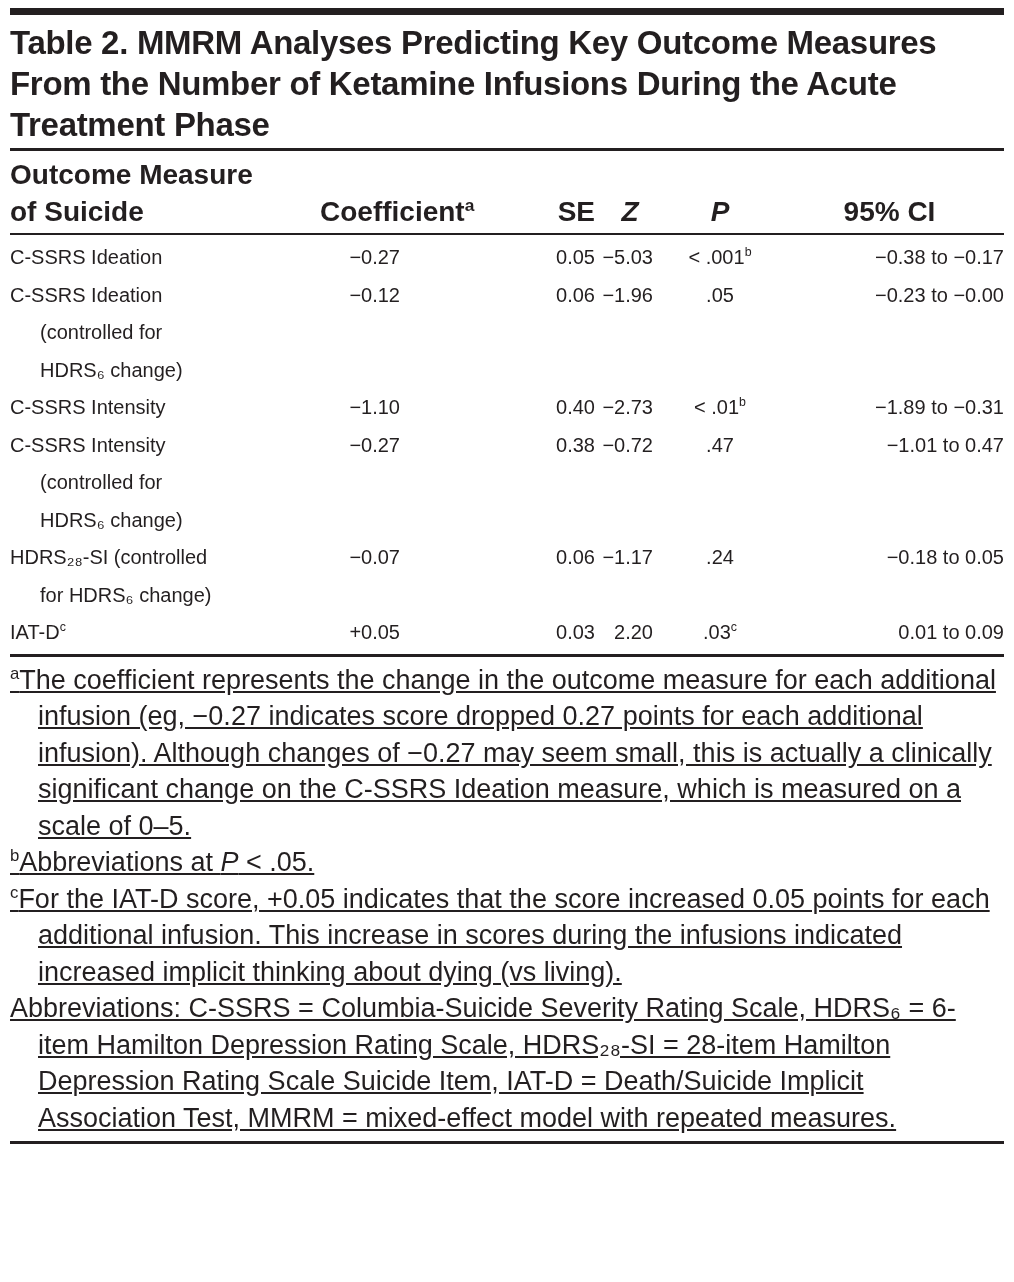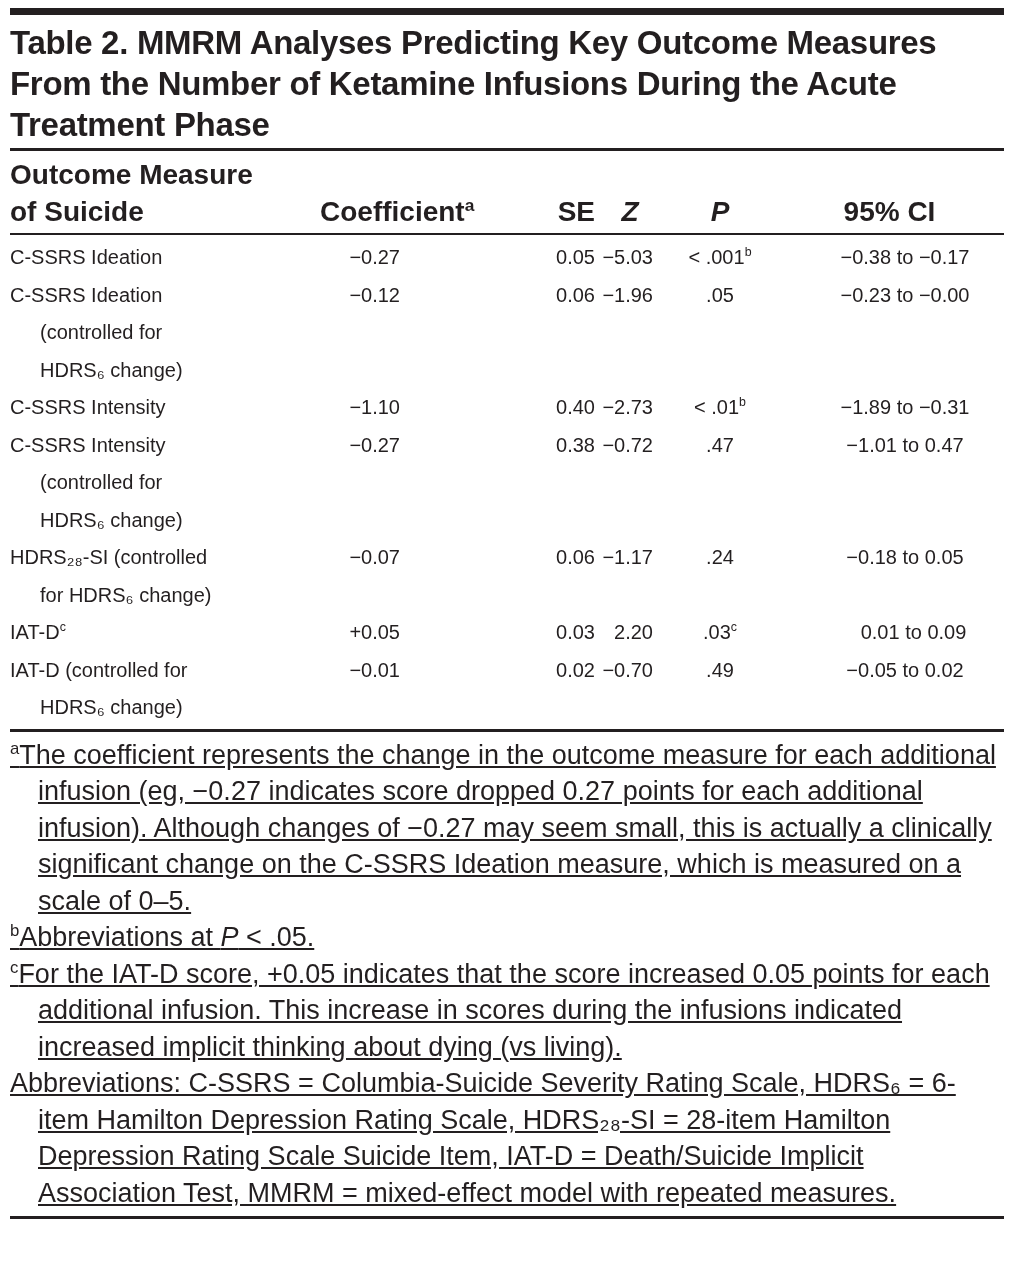--- a/index.html
+++ b/index.html
@@ -65,21 +65,21 @@
   }
   .th-coef, .td-coef { text-align: center; }
   .td-coef { text-align: right; padding-right: 60px !important; }
   .th-coef { text-align: left; }
   .th-se, .td-se { text-align: right; }
   .th-z { text-align: center; }
   .td-z { text-align: right; padding-right: 12px !important; }
   .th-p, .td-p { text-align: center; }
   .th-ci { text-align: center; }
   .td-ci {
-    text-align: center;
+    text-align: right;
     padding-left: 31px !important;
     white-space: nowrap;
   }
   .td-ci.ci-indent { padding-left: 48px !important; }
   .td-label {
     text-align: left;
     white-space: pre;
     padding-left: 30px !important;
     text-indent: -30px;
   }
@@ -188,29 +188,20 @@
       <td class="td-ci">−0.18 to 0.05</td>
     </tr>
     <tr>
       <td class="td-label"><span>IAT-D</span><sup>c</sup></td>
       <td class="td-coef">+0.05</td>
       <td class="td-se">0.03</td>
       <td class="td-z">2.20</td>
       <td class="td-p"><span>.03</span><sup>c</sup></td>
       <td class="td-ci ci-indent">0.01 to 0.09</td>
     </tr>
-    <tr>
-      <td class="td-label"><span>IAT-D (controlled for
-HDRS₆ change)</span></td>
-      <td class="td-coef">−0.01</td>
-      <td class="td-se">0.02</td>
-      <td class="td-z">−0.70</td>
-      <td class="td-p"><span>.49</span><sup></sup></td>
-      <td class="td-ci">−0.05 to 0.02</td>
-    </tr>
   </tbody>
 </table>
 
 <div class="rule-mid"></div>
 
 <div class="footnotes">
   <div class="footnote"><sup>a</sup><span>The coefficient represents the change in the outcome measure for each additional infusion (eg, −0.27 indicates score dropped 0.27 points for each additional infusion). Although changes of −0.27 may seem small, this is actually a clinically significant change on the C-SSRS Ideation measure, which is measured on a scale of 0–5.</span></div>
   <div class="footnote"><sup>b</sup><span>Abbreviations at </span><span class="italic">P</span><span> &lt; .05.</span></div>
   <div class="footnote"><sup>c</sup><span>For the IAT-D score, +0.05 indicates that the score increased 0.05 points for each additional infusion. This increase in scores during the infusions indicated increased implicit thinking about dying (vs living).</span></div>
   <div class="footnote">Abbreviations: C-SSRS = Columbia-Suicide Severity Rating Scale, HDRS₆ = 6-item Hamilton Depression Rating Scale, HDRS₂₈-SI = 28-item Hamilton Depression Rating Scale Suicide Item, IAT-D = Death/Suicide Implicit Association Test, MMRM = mixed-effect model with repeated measures.</div>

